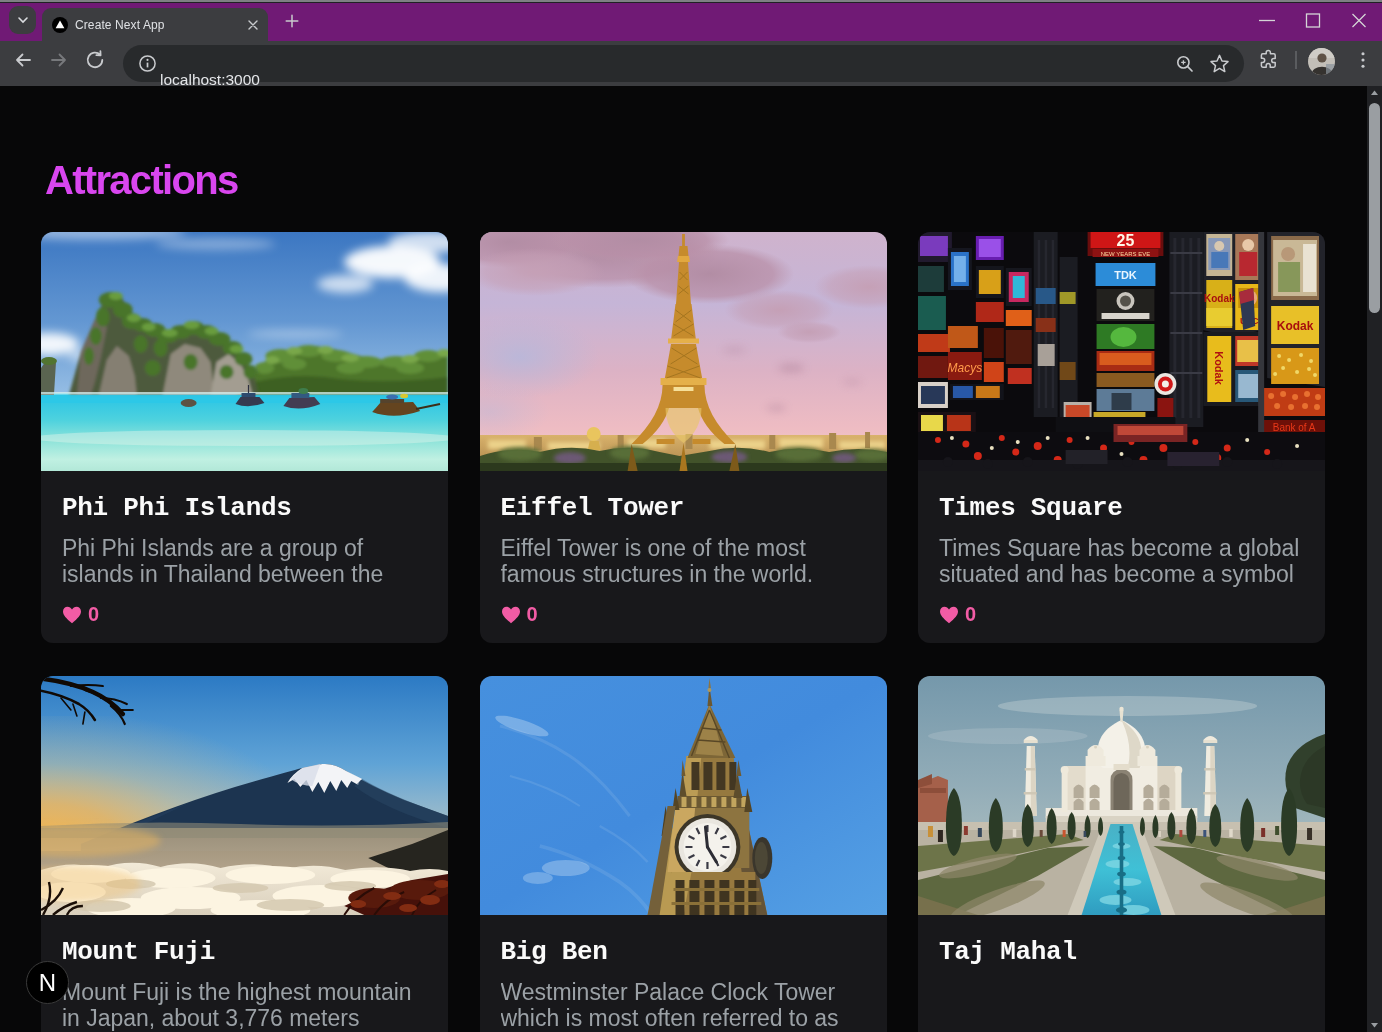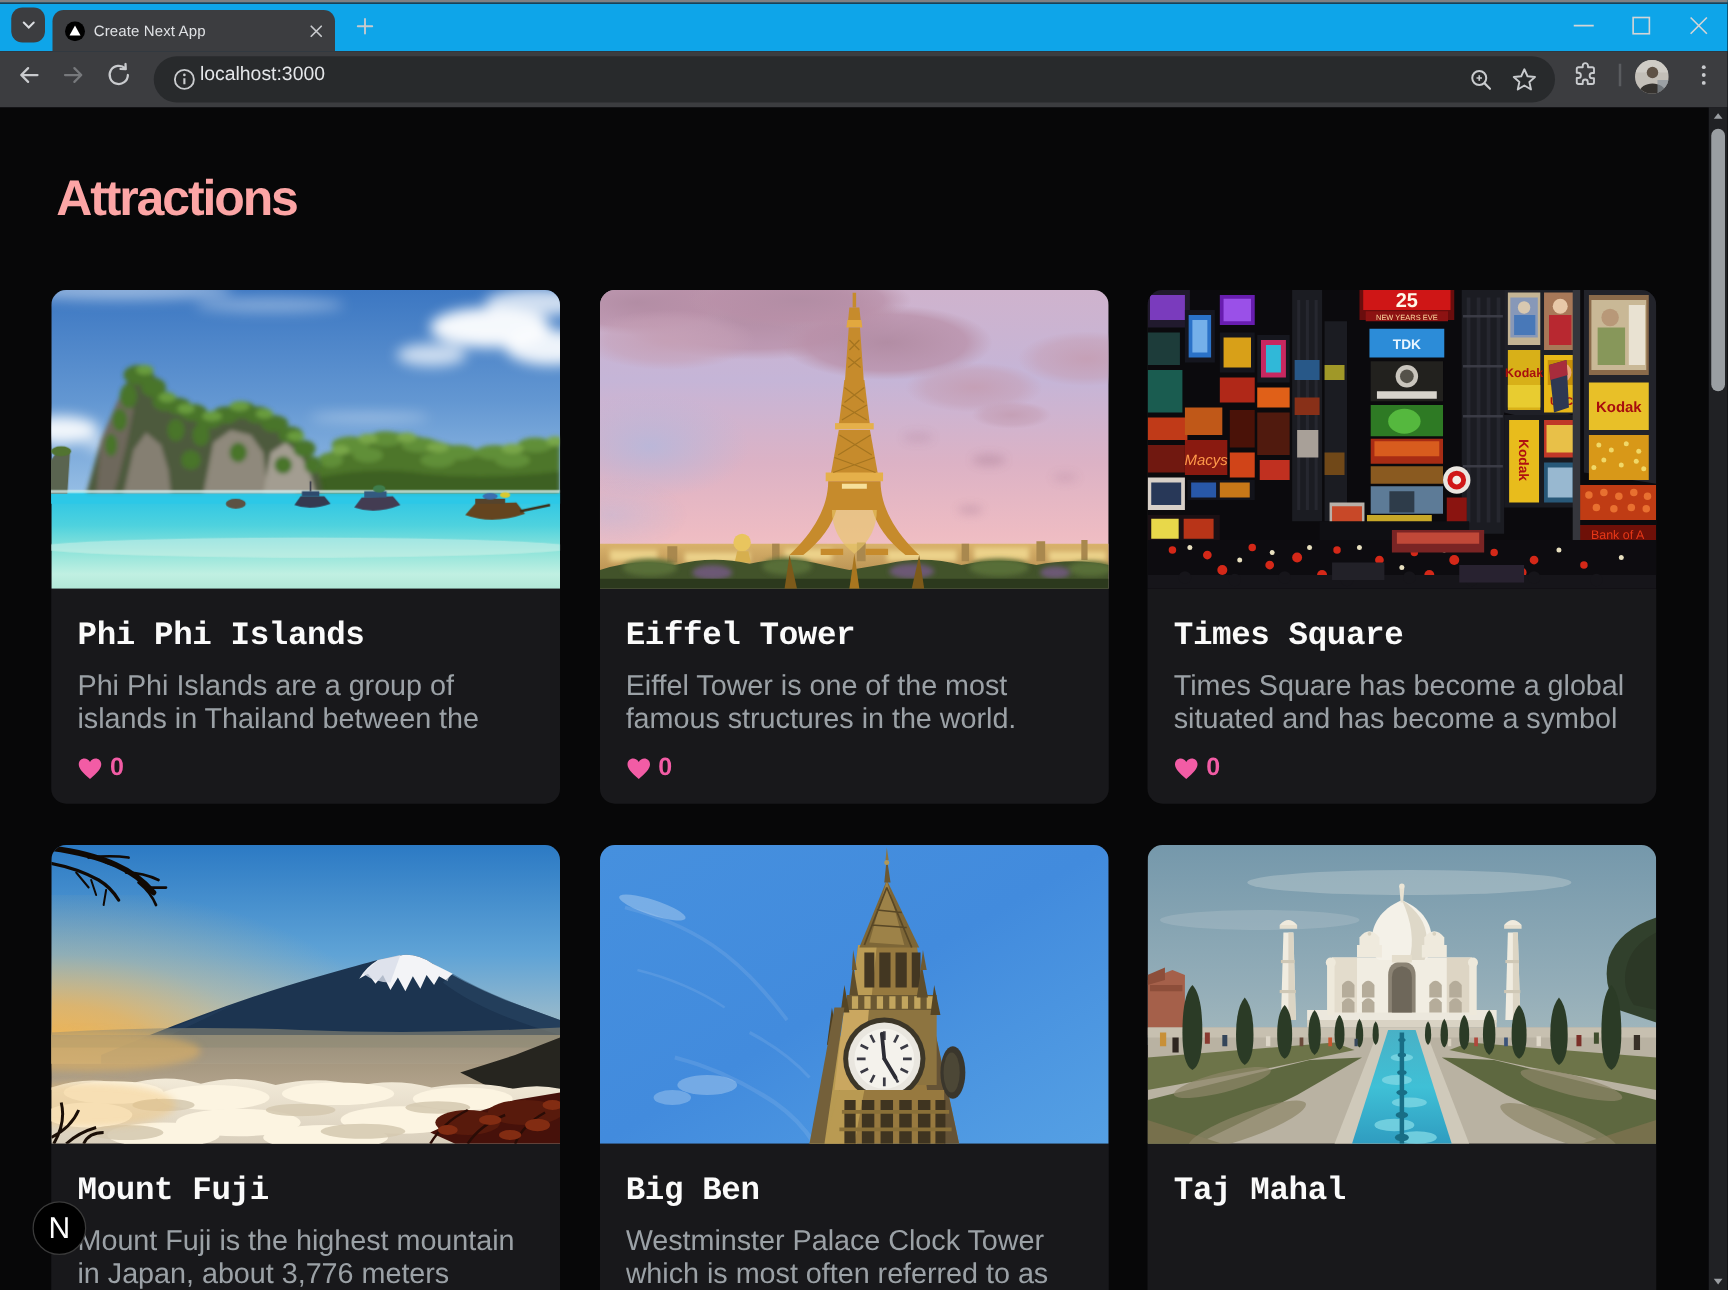--- a/index.html
+++ b/index.html
@@ -1,34 +1,34 @@
 <!DOCTYPE html>
 <html><head>
 <meta charset="utf-8">
 <style>
 * { margin:0; padding:0; box-sizing:border-box; }
 html,body { width:1382px; height:1032px; overflow:hidden; background:#070708; font-family:"Liberation Sans", sans-serif; }
 
-.tabstrip { position:absolute; top:0; left:0; width:1382px; height:41px; background:#0ea5e9; }
+.tabstrip { position:absolute; top:0; left:0; width:1382px; height:41px; background:#701a75; }
 .topedge { position:absolute; top:0; left:0; width:1382px; height:2px; background:#7e8083; }
 .topedge2 { position:absolute; top:2px; left:0; width:1382px; height:1px; background:#202124; }
 .tabsearch { position:absolute; left:9px; top:6px; width:27px; height:28px; border-radius:9px; background:#3c3d40; display:flex; align-items:center; justify-content:center; }
 .tab { position:absolute; left:42px; top:8px; width:226px; height:33px; background:#3c3d40; border-radius:9px 9px 0 0; display:flex; align-items:center; }
 .tab .fav { margin-left:10px; width:16px; height:16px; }
 .tab .t { margin-left:7px; font-size:12px; color:#dfe1e4; letter-spacing:.1px; }
 .tab .x { position:absolute; right:7px; top:9px; width:16px; height:16px; display:flex; align-items:center; justify-content:center; }
 .newtab { position:absolute; left:283px; top:12px; width:18px; height:18px; }
 .winctl { position:absolute; top:0; right:0; height:41px; display:flex; }
 .toolbar { position:absolute; top:41px; left:0; width:1382px; height:45px; background:#3c3d40; }
 .navic { position:absolute; top:8px; }
 .omnibox { position:absolute; left:123px; top:4px; width:1121px; height:37px; border-radius:19px; background:#282a2c; display:flex; align-items:center; }
-.omnibox .url { position:absolute; left:37px; top:6px; font-size:15.5px; color:#e4e6e9; }
+.omnibox .url { position:absolute; left:37px; top:26px; font-size:15.5px; color:#e4e6e9; }
 
 .page { position:absolute; top:86px; left:0; width:1367px; height:946px; background:#070708; }
-h1 { position:absolute; left:45px; top:51px; font-size:40px; font-weight:bold; color:#fca5a5; letter-spacing:-1.7px; }
+h1 { position:absolute; left:45px; top:72px; font-size:40px; font-weight:bold; color:#d946ef; letter-spacing:-1.7px; }
 .grid { position:absolute; left:41px; top:146px; width:1284px; display:grid; grid-template-columns:repeat(3,1fr); gap:32.5px 31.5px; }
 .card { background:#18181b; border-radius:12px; overflow:hidden; height:411px; }
 .card svg.pic { display:block; width:100%; height:239px; }
 .cbody { padding:21px 21px 0 21px; }
 .cbody h2 { font-size:26px; font-weight:bold; color:#fafafa; line-height:32px; letter-spacing:-0.3px;font-family:Liberation Mono, monospace; }
 .cbody p { margin-top:11px; font-size:23px; line-height:26px; color:#9ba1a6; height:52px; overflow:hidden; letter-spacing:-0.02px; }
 .likes { margin-top:16px; display:flex; align-items:center; color:#f25ca5; font-size:20px; font-weight:600; }
 .likes svg { margin-right:6px; }
 
 .nbadge { position:absolute; left:26px; top:875px; width:43px; height:43px; border-radius:50%; background:#000; border:1px solid #3a3a3a; color:#fff; display:flex; align-items:center; justify-content:center; font-size:24px; font-weight:400; }

